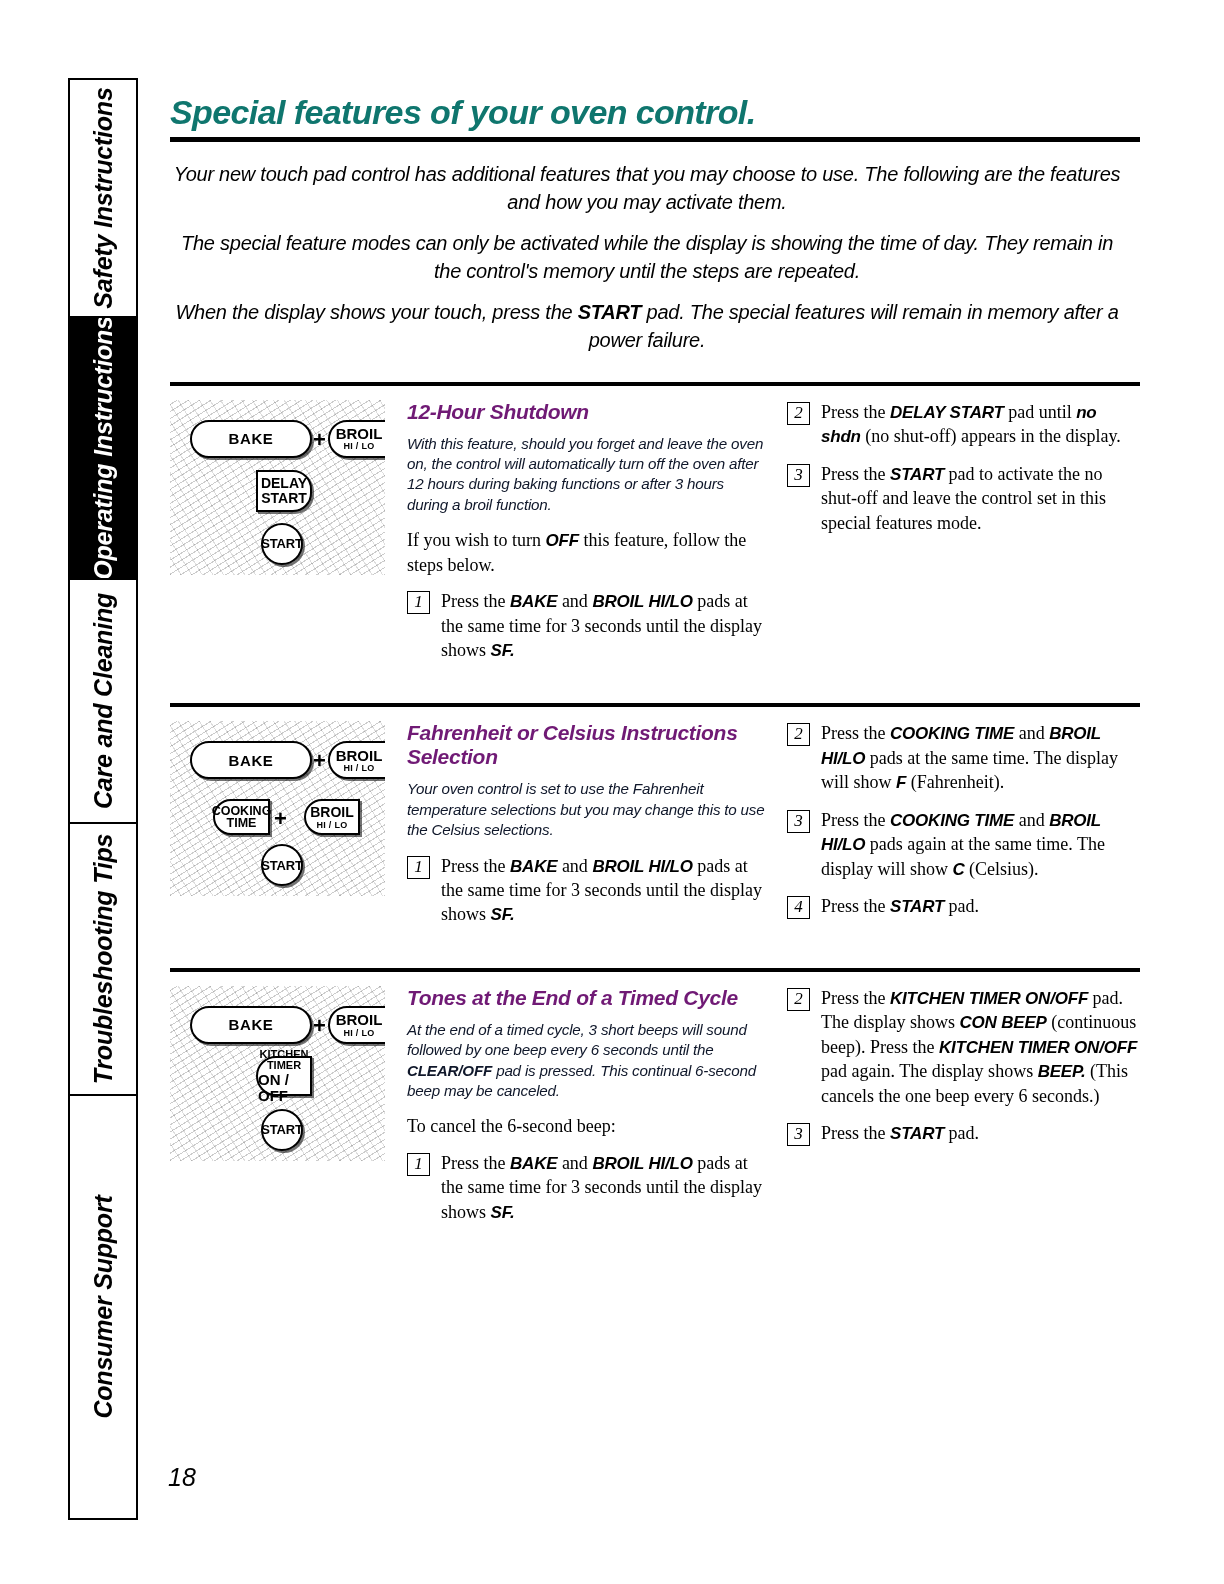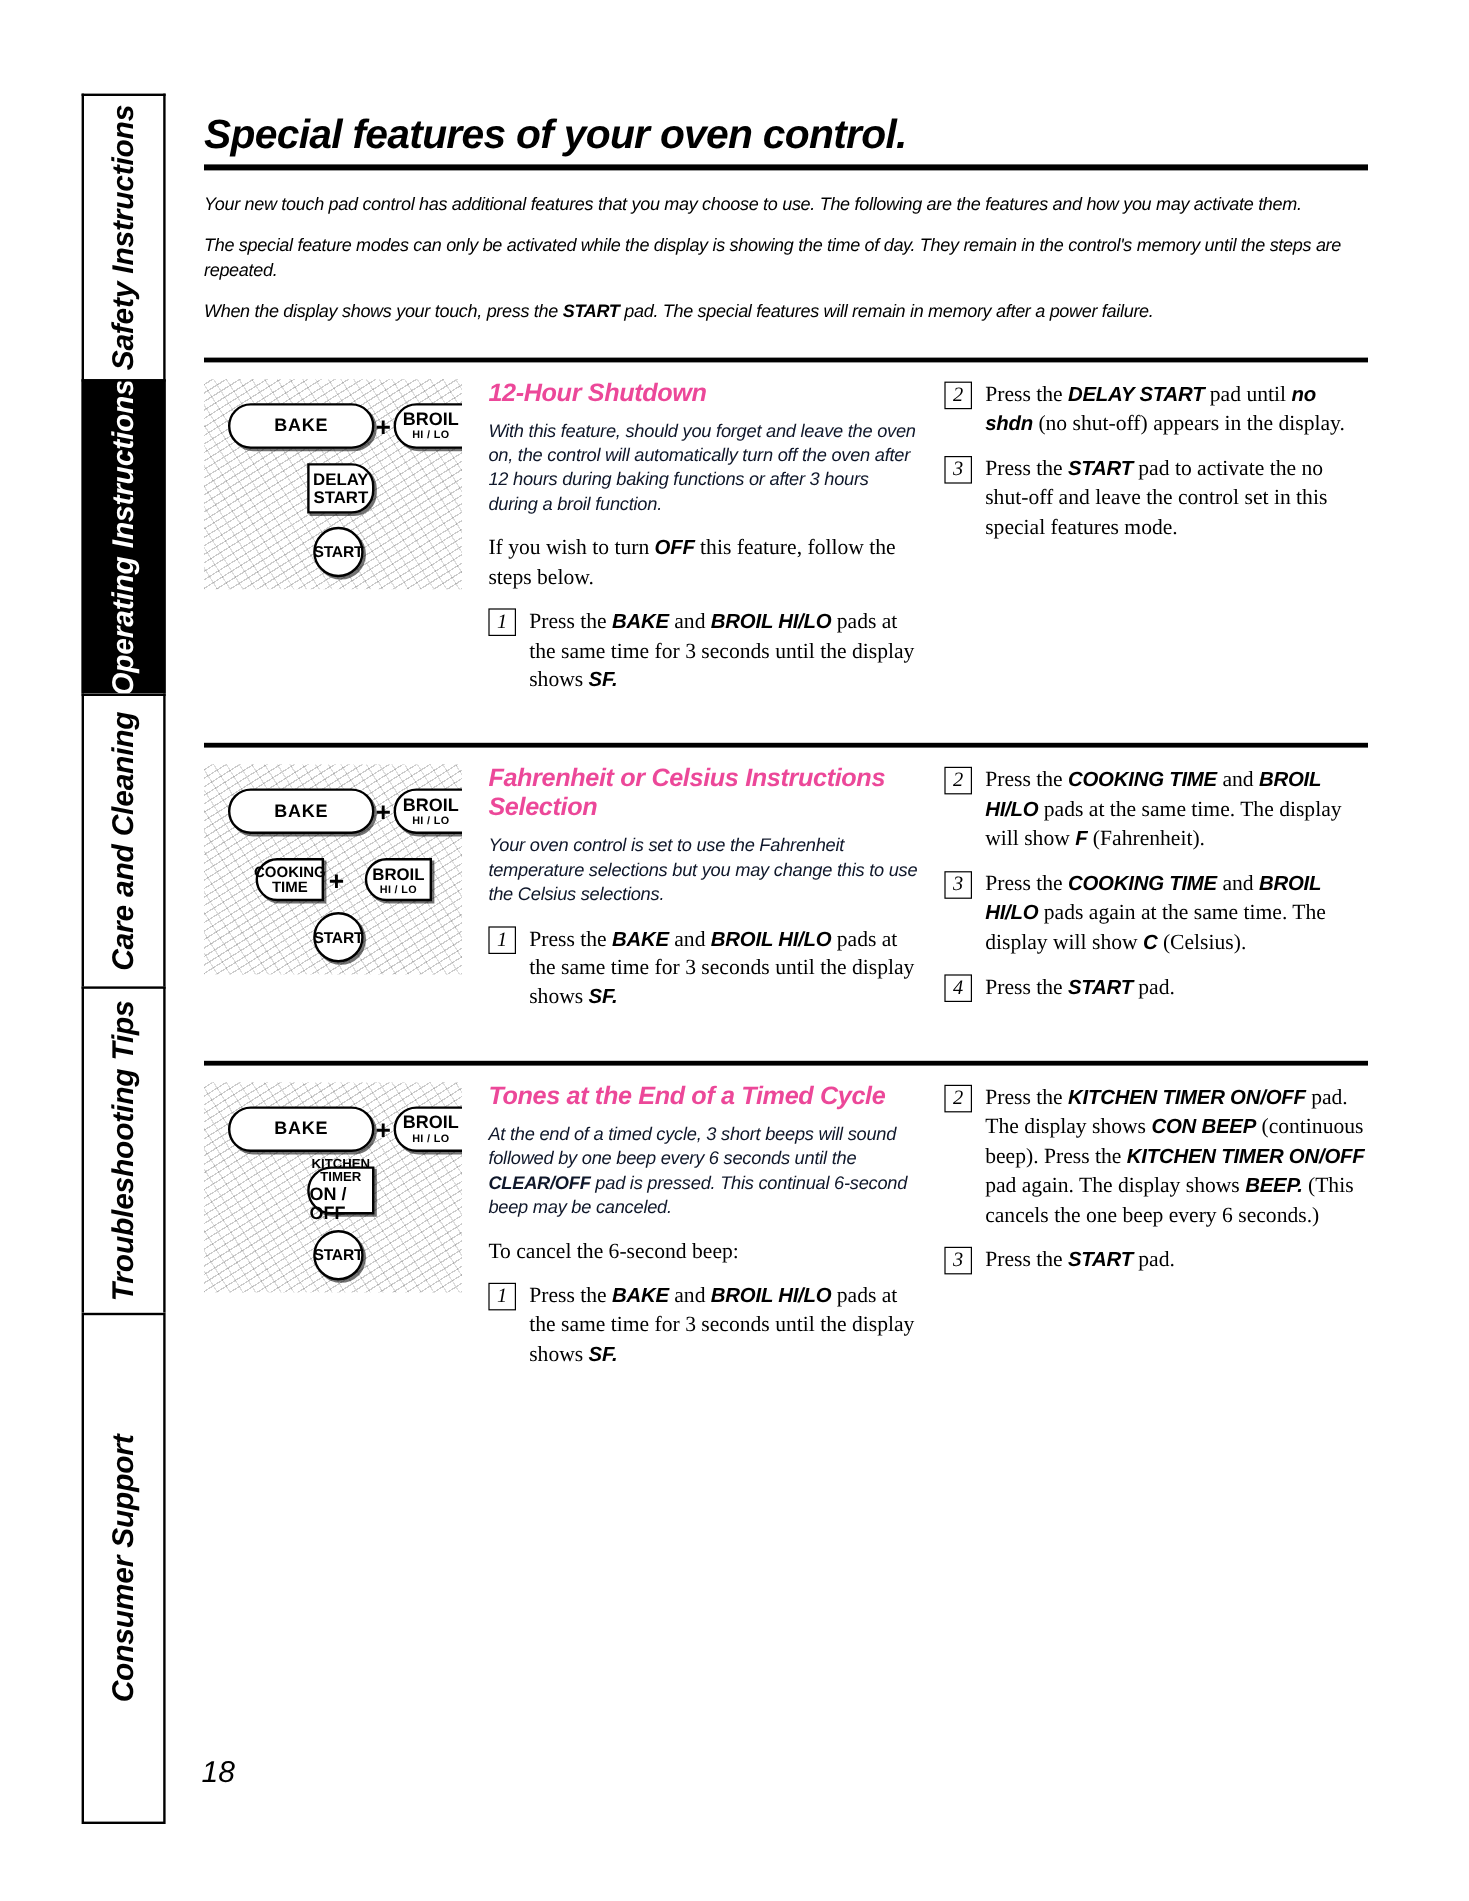--- a/index.html
+++ b/index.html
@@ -74,37 +74,38 @@
     top: 95px;
     width: 970px;
   }
 
   .page-title {
     font-family: "Liberation Sans", sans-serif;
     font-weight: bold;
     font-style: italic;
     font-size: 34px;
     letter-spacing: -0.6px;
-    color: #000000;
+    color: #0f766e;
     margin: 0 0 6px 0;
     line-height: 1.05;
   }
   .title-rule {
     border-top: 5px solid #000;
     margin-bottom: 18px;
   }
 
   .intro p {
     font-family: "Liberation Sans", sans-serif;
     font-style: italic;
-    font-size: 15px;
+    font-size: 20px;
     line-height: 1.40;
     margin: 0 16px 13px 0;
     color: #000;
     letter-spacing: -0.25px;
+    text-align: center;
   }
   .intro p:last-child { margin-bottom: 0; }
   .intro b {
     font-weight: bold;
     font-style: italic;
   }
 
   
   .section {
     position: relative;
@@ -222,21 +223,21 @@
   .col-right {
     flex: 1 1 auto;
   }
   .section-head {
     font-family: "Liberation Sans", sans-serif;
     font-weight: bold;
     font-style: italic;
     font-size: 21px;
     letter-spacing: -0.3px;
     margin: 0 0 10px 0;
-    color: #ec4899;
+    color: #701a75;
   }
   .para-sans {
     font-family: "Liberation Sans", sans-serif;
     font-style: italic;
     font-size: 15.2px;
     line-height: 1.34;
     letter-spacing: -0.2px;
     margin: 0 0 13px 0;
     color: #0f172a;
   }

